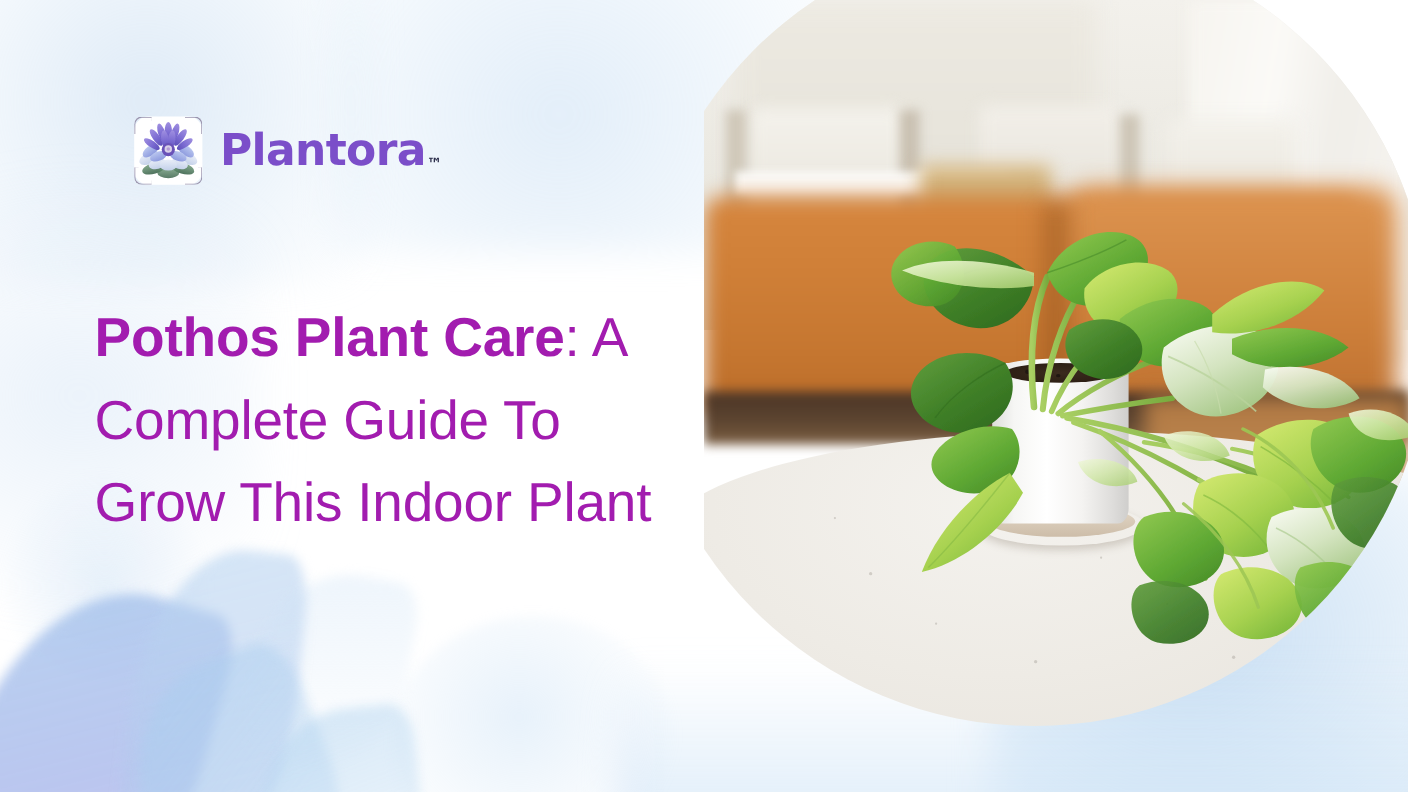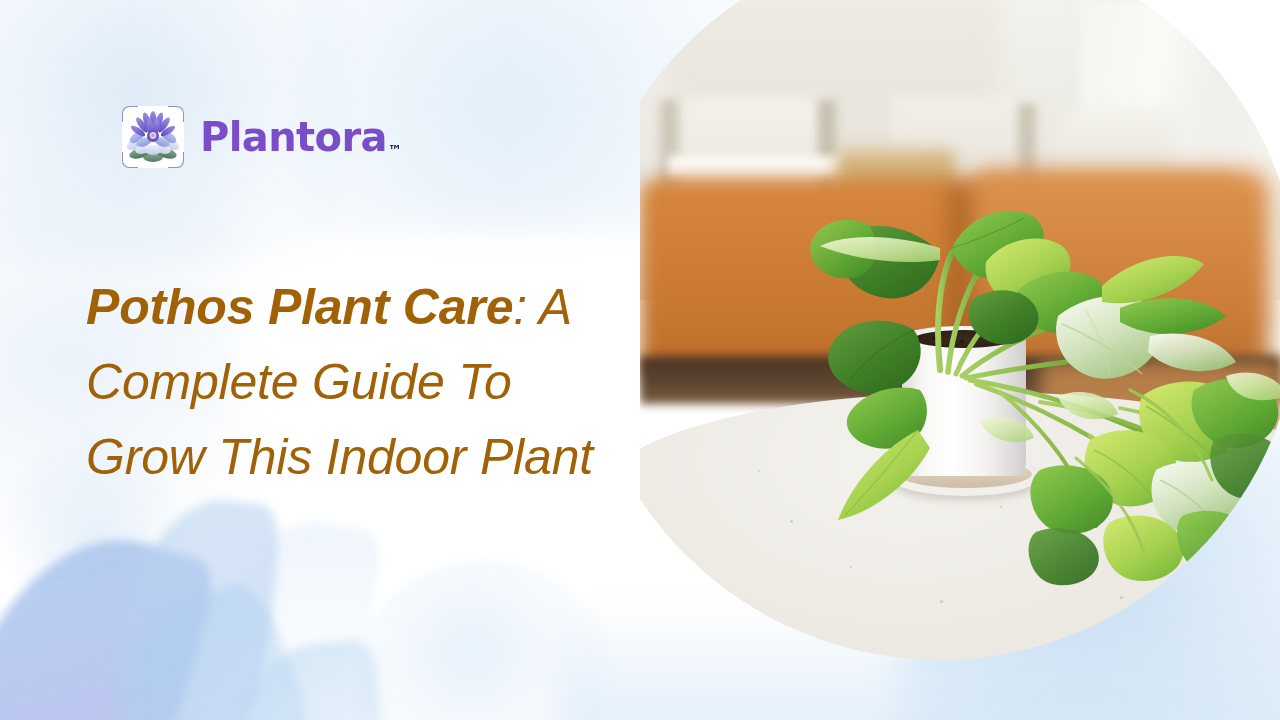--- a/index.html
+++ b/index.html
@@ -166,26 +166,25 @@
     margin-left: 1px;
     font-family: "DejaVu Sans", sans-serif;
   }
 
   
   .headline {
     position: absolute;
     left: 86px;
     top: 236px;
     width: 520px;
-    color: #a16207;
+    color: #a21caf;
     font-size: 50px;
     line-height: 75px;
     font-weight: 400;
     letter-spacing: -0.2px;
-    font-style: italic;
   }
   .headline .hl-strong {
     font-weight: 700;
   }
 
   
   .photo {
     position: absolute;
     left: 640px;
     top: 0px;

